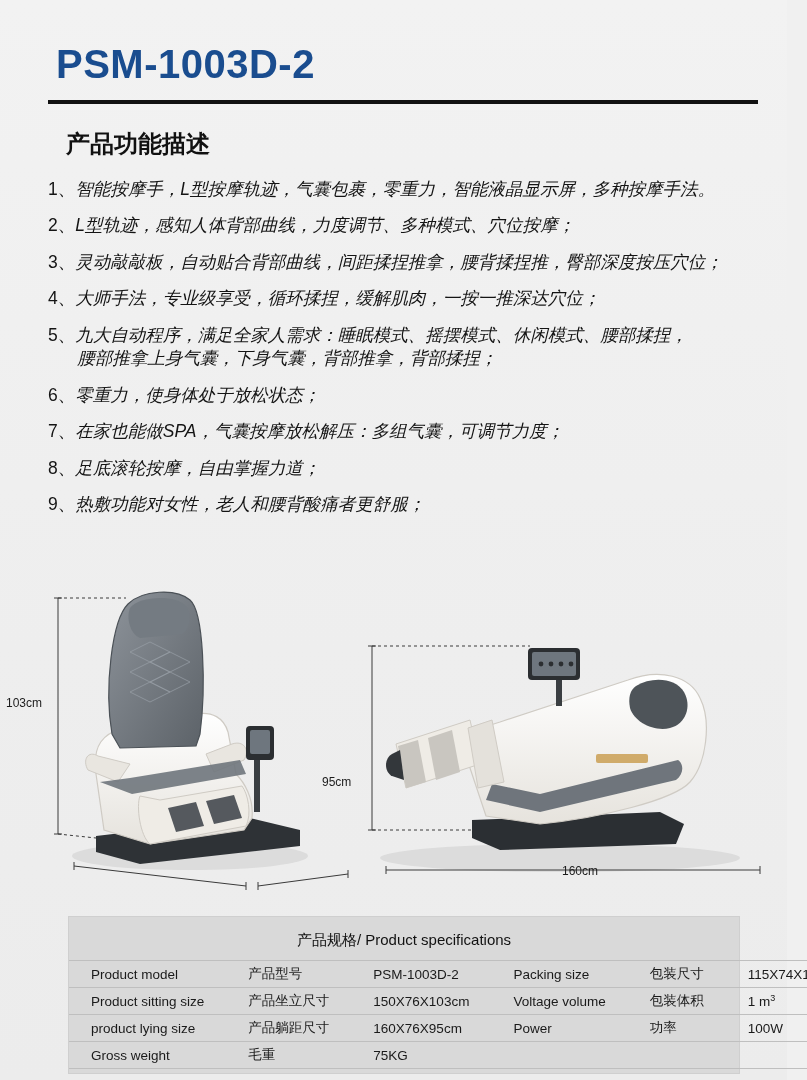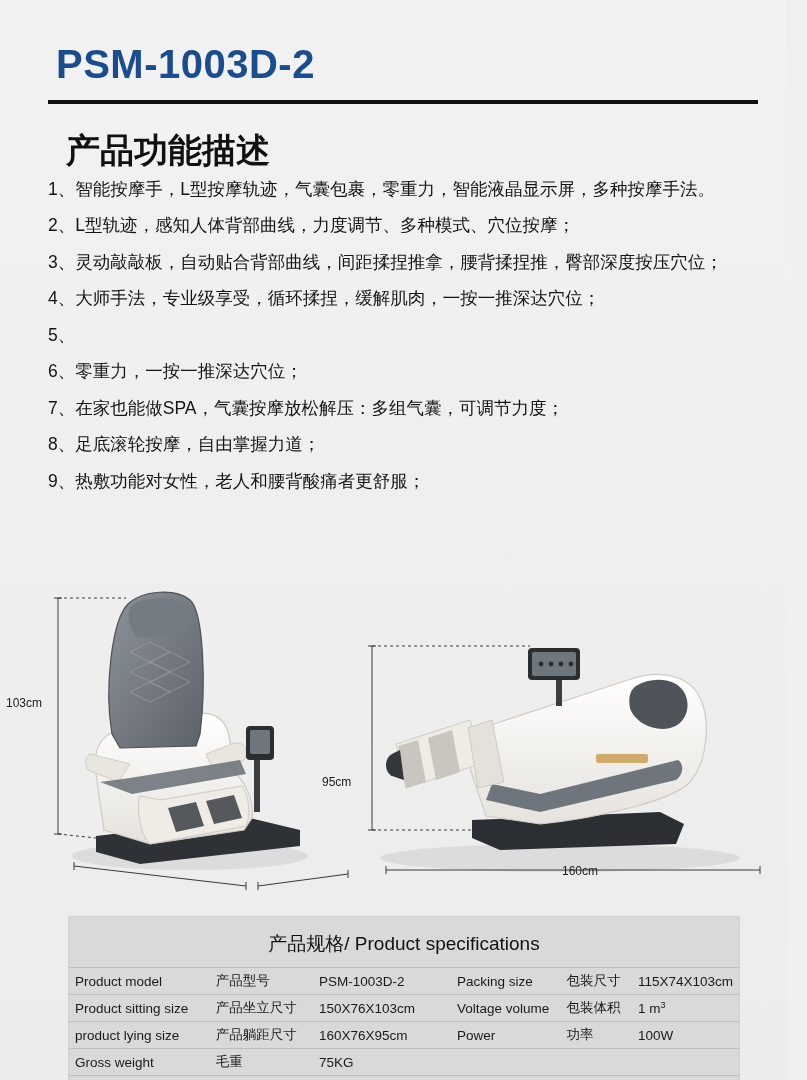--- a/index.html
+++ b/index.html
@@ -38,21 +38,21 @@
     width: 710px;
     height: 4px;
     background: #111;
   }
 
   
   .section-heading {
     position: absolute;
     left: 66px;
     top: 128px;
-    font-size: 34px;
+    font-size: 24px;
     font-weight: bold;
     color: #111;
   }
 
   
   .features {
     position: absolute;
     left: 48px;
     top: 178px;
     width: 720px;
@@ -62,21 +62,21 @@
     line-height: 1.34;
     color: #141414;
     margin-bottom: 13px;
     display: flex;
     align-items: flex-start;
   }
   .feature .num {
     white-space: nowrap;
     flex: 0 0 auto;
   }
-  .feature .txt { flex: 1 1 auto; }
+  .feature .txt { flex: 1 1 auto; font-style: italic; }
   .feature .txt .line2 { display: block; padding-left: 2px; }
 
   
   .images {
     position: absolute;
     left: 0;
     top: 568px;
     width: 807px;
     height: 350px;
   }
@@ -98,33 +98,33 @@
     position: absolute;
     left: 68px;
     top: 916px;
     width: 672px;
     background: #d9d9d9;
     border: 1px solid #cfcfcf;
     padding: 8px 0 4px 0;
   }
   .spec-title {
     text-align: center;
-    font-size: 19px;
+    font-size: 15px;
     color: #111;
     padding: 6px 0 10px 0;
   }
   table.spec {
     width: 100%;
     border-collapse: collapse;
     font-size: 13.5px;
     color: #1a1a1a;
   }
   table.spec td {
     border-top: 1px solid #bfbfbf;
-    padding: 4px 6px;
+    padding: 4px 22px;
     white-space: nowrap;
     margin-left: 8px;
   }
   table.spec tr:last-child td { border-bottom: 1px solid #bfbfbf; }
   td.c0 { width: 148px; padding-left: 14px; }
   td.c1 { width: 108px; }
   td.c2 { width: 152px; }
   td.c3 { width: 112px; }
   td.c4 { width: 74px; }
   td.c5 { width: auto; }
@@ -153,25 +153,27 @@
       <span class="num">3、</span>
       <span class="txt">灵动敲敲板，自动贴合背部曲线，间距揉捏推拿，腰背揉捏推，臀部深度按压穴位；</span>
     </div>
     <div class="feature">
       <span class="num">4、</span>
       <span class="txt">大师手法，专业级享受，循环揉捏，缓解肌肉，一按一推深达穴位；</span>
     </div>
     <div class="feature">
       <span class="num">5、</span>
       <span class="txt">
+        <span>九大自动程序，满足全家人需求：睡眠模式、摇摆模式、休闲模式、腰部揉捏，</span>
+        <span class="line2">腰部推拿上身气囊，下身气囊，背部推拿，背部揉捏；</span>
       </span>
     </div>
     <div class="feature">
       <span class="num">6、</span>
-      <span class="txt">零重力，一按一推深达穴位；</span>
+      <span class="txt">零重力，使身体处于放松状态；</span>
     </div>
     <div class="feature">
       <span class="num">7、</span>
       <span class="txt">在家也能做SPA，气囊按摩放松解压：多组气囊，可调节力度；</span>
     </div>
     <div class="feature">
       <span class="num">8、</span>
       <span class="txt">足底滚轮按摩，自由掌握力道；</span>
     </div>
     <div class="feature">

